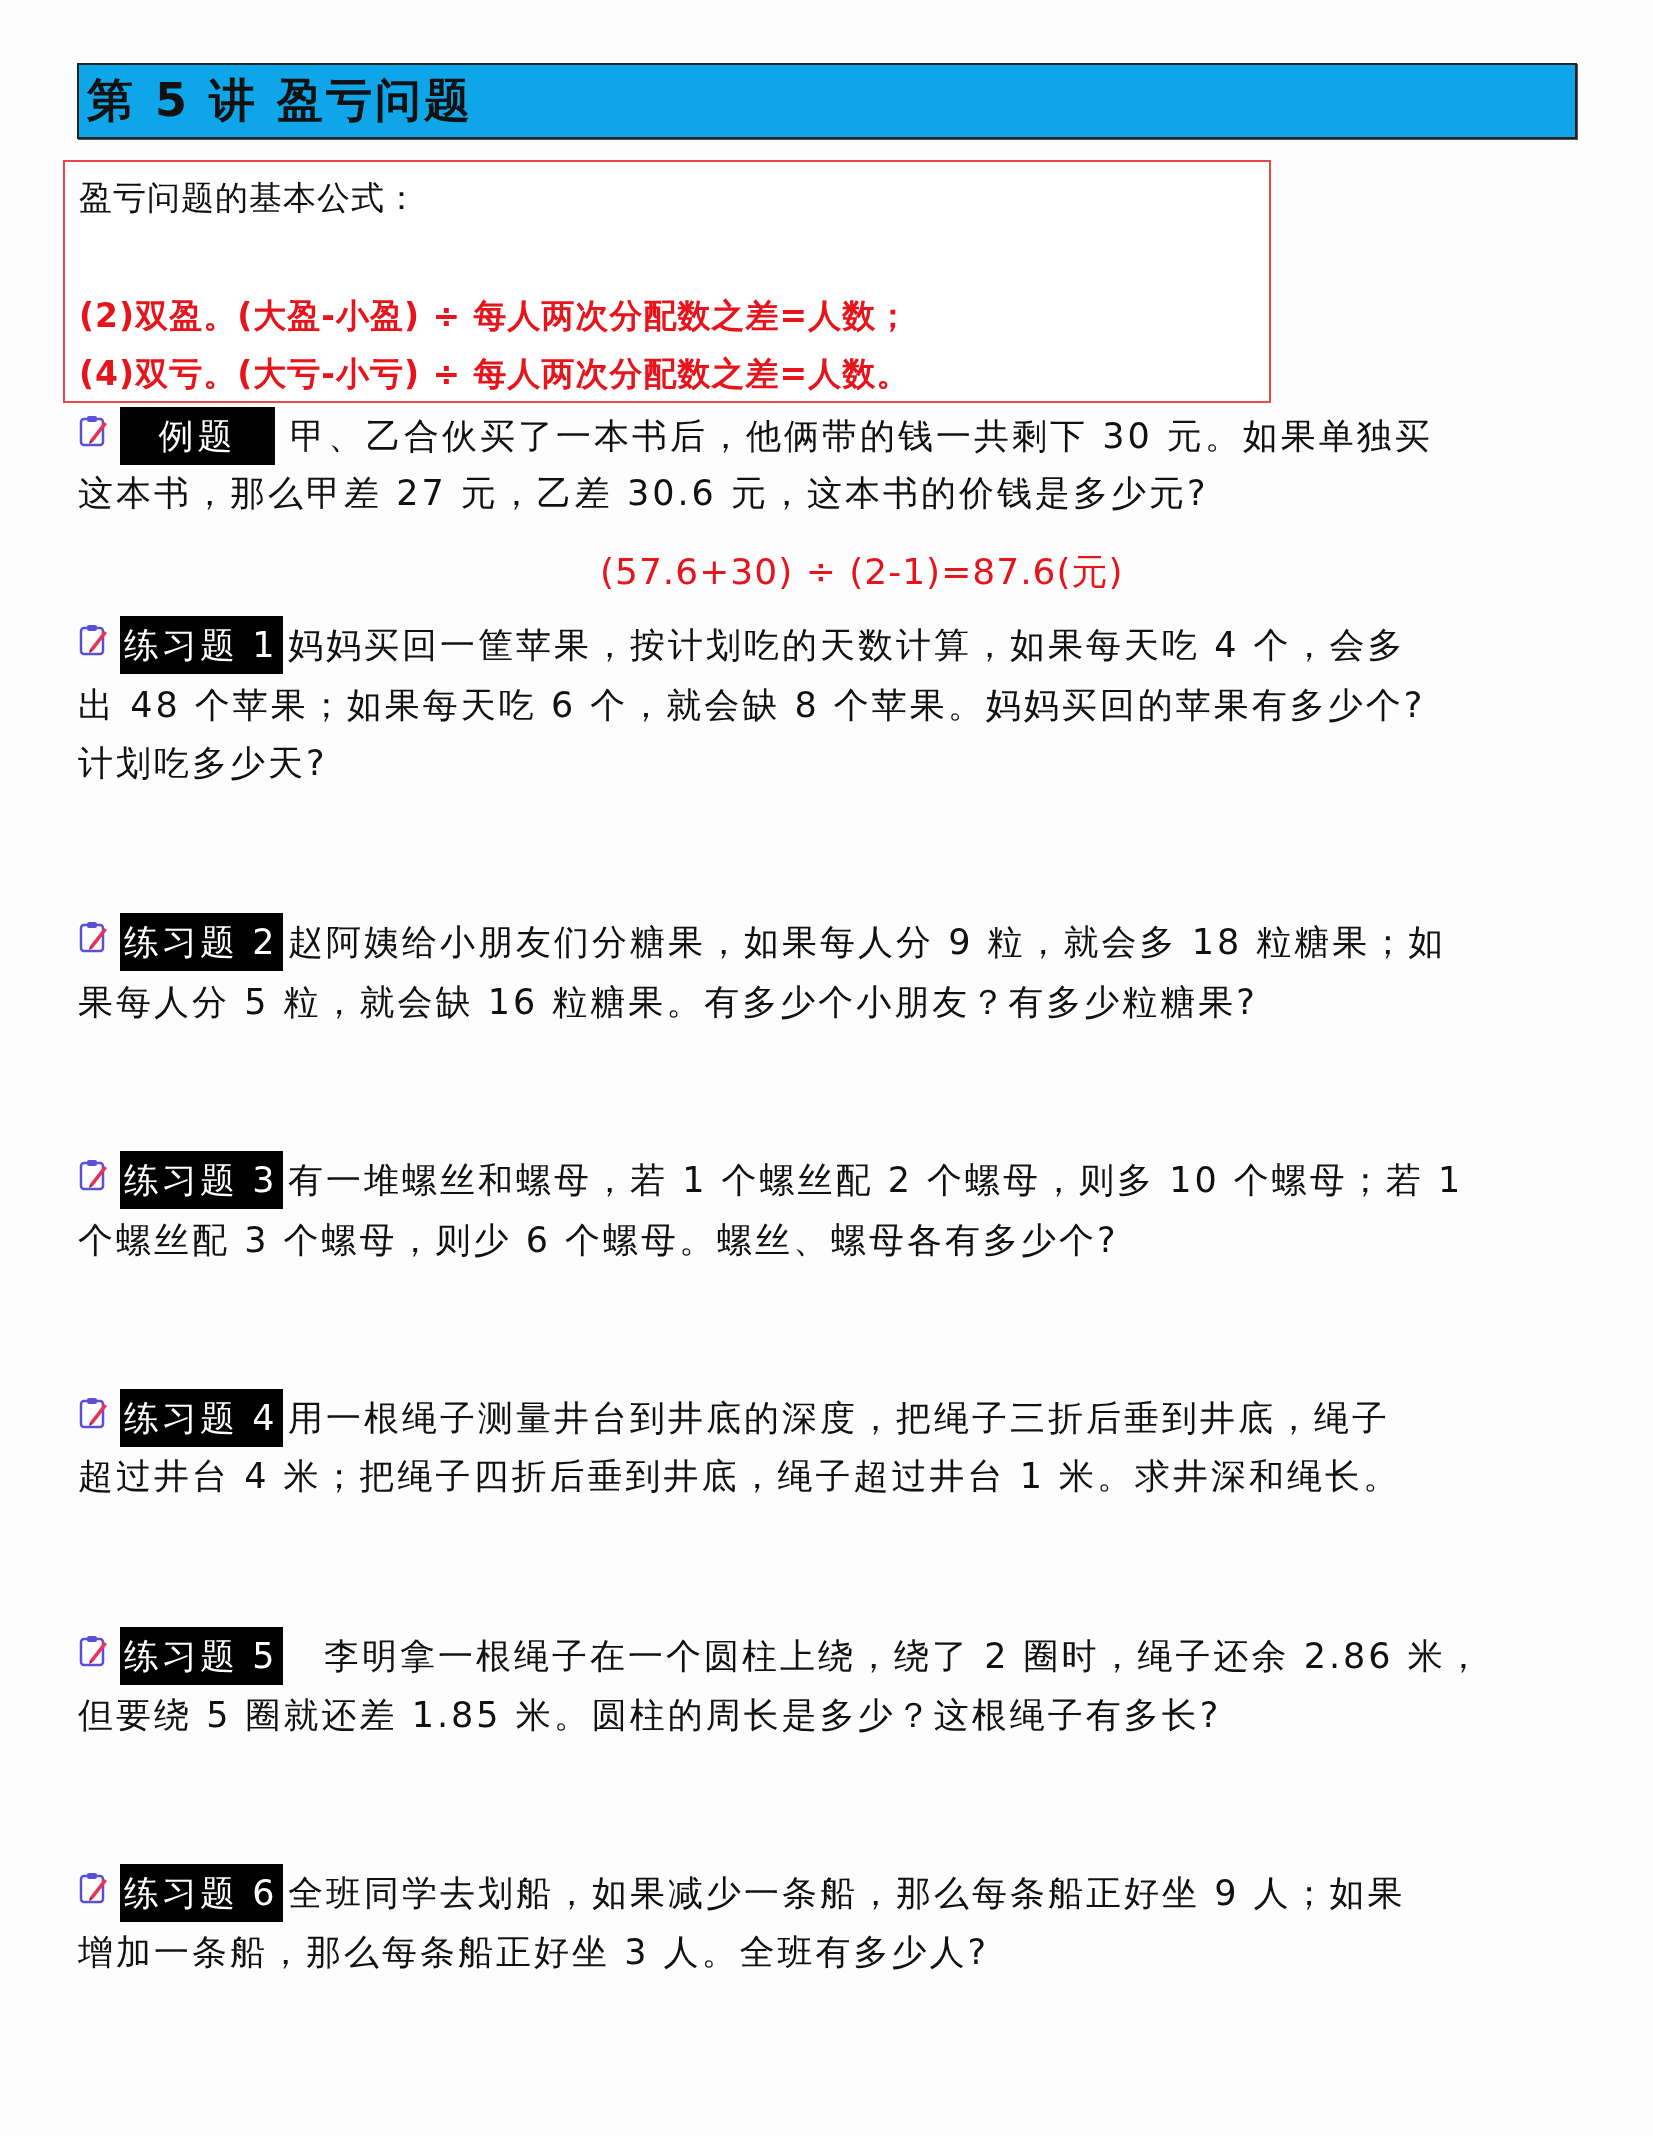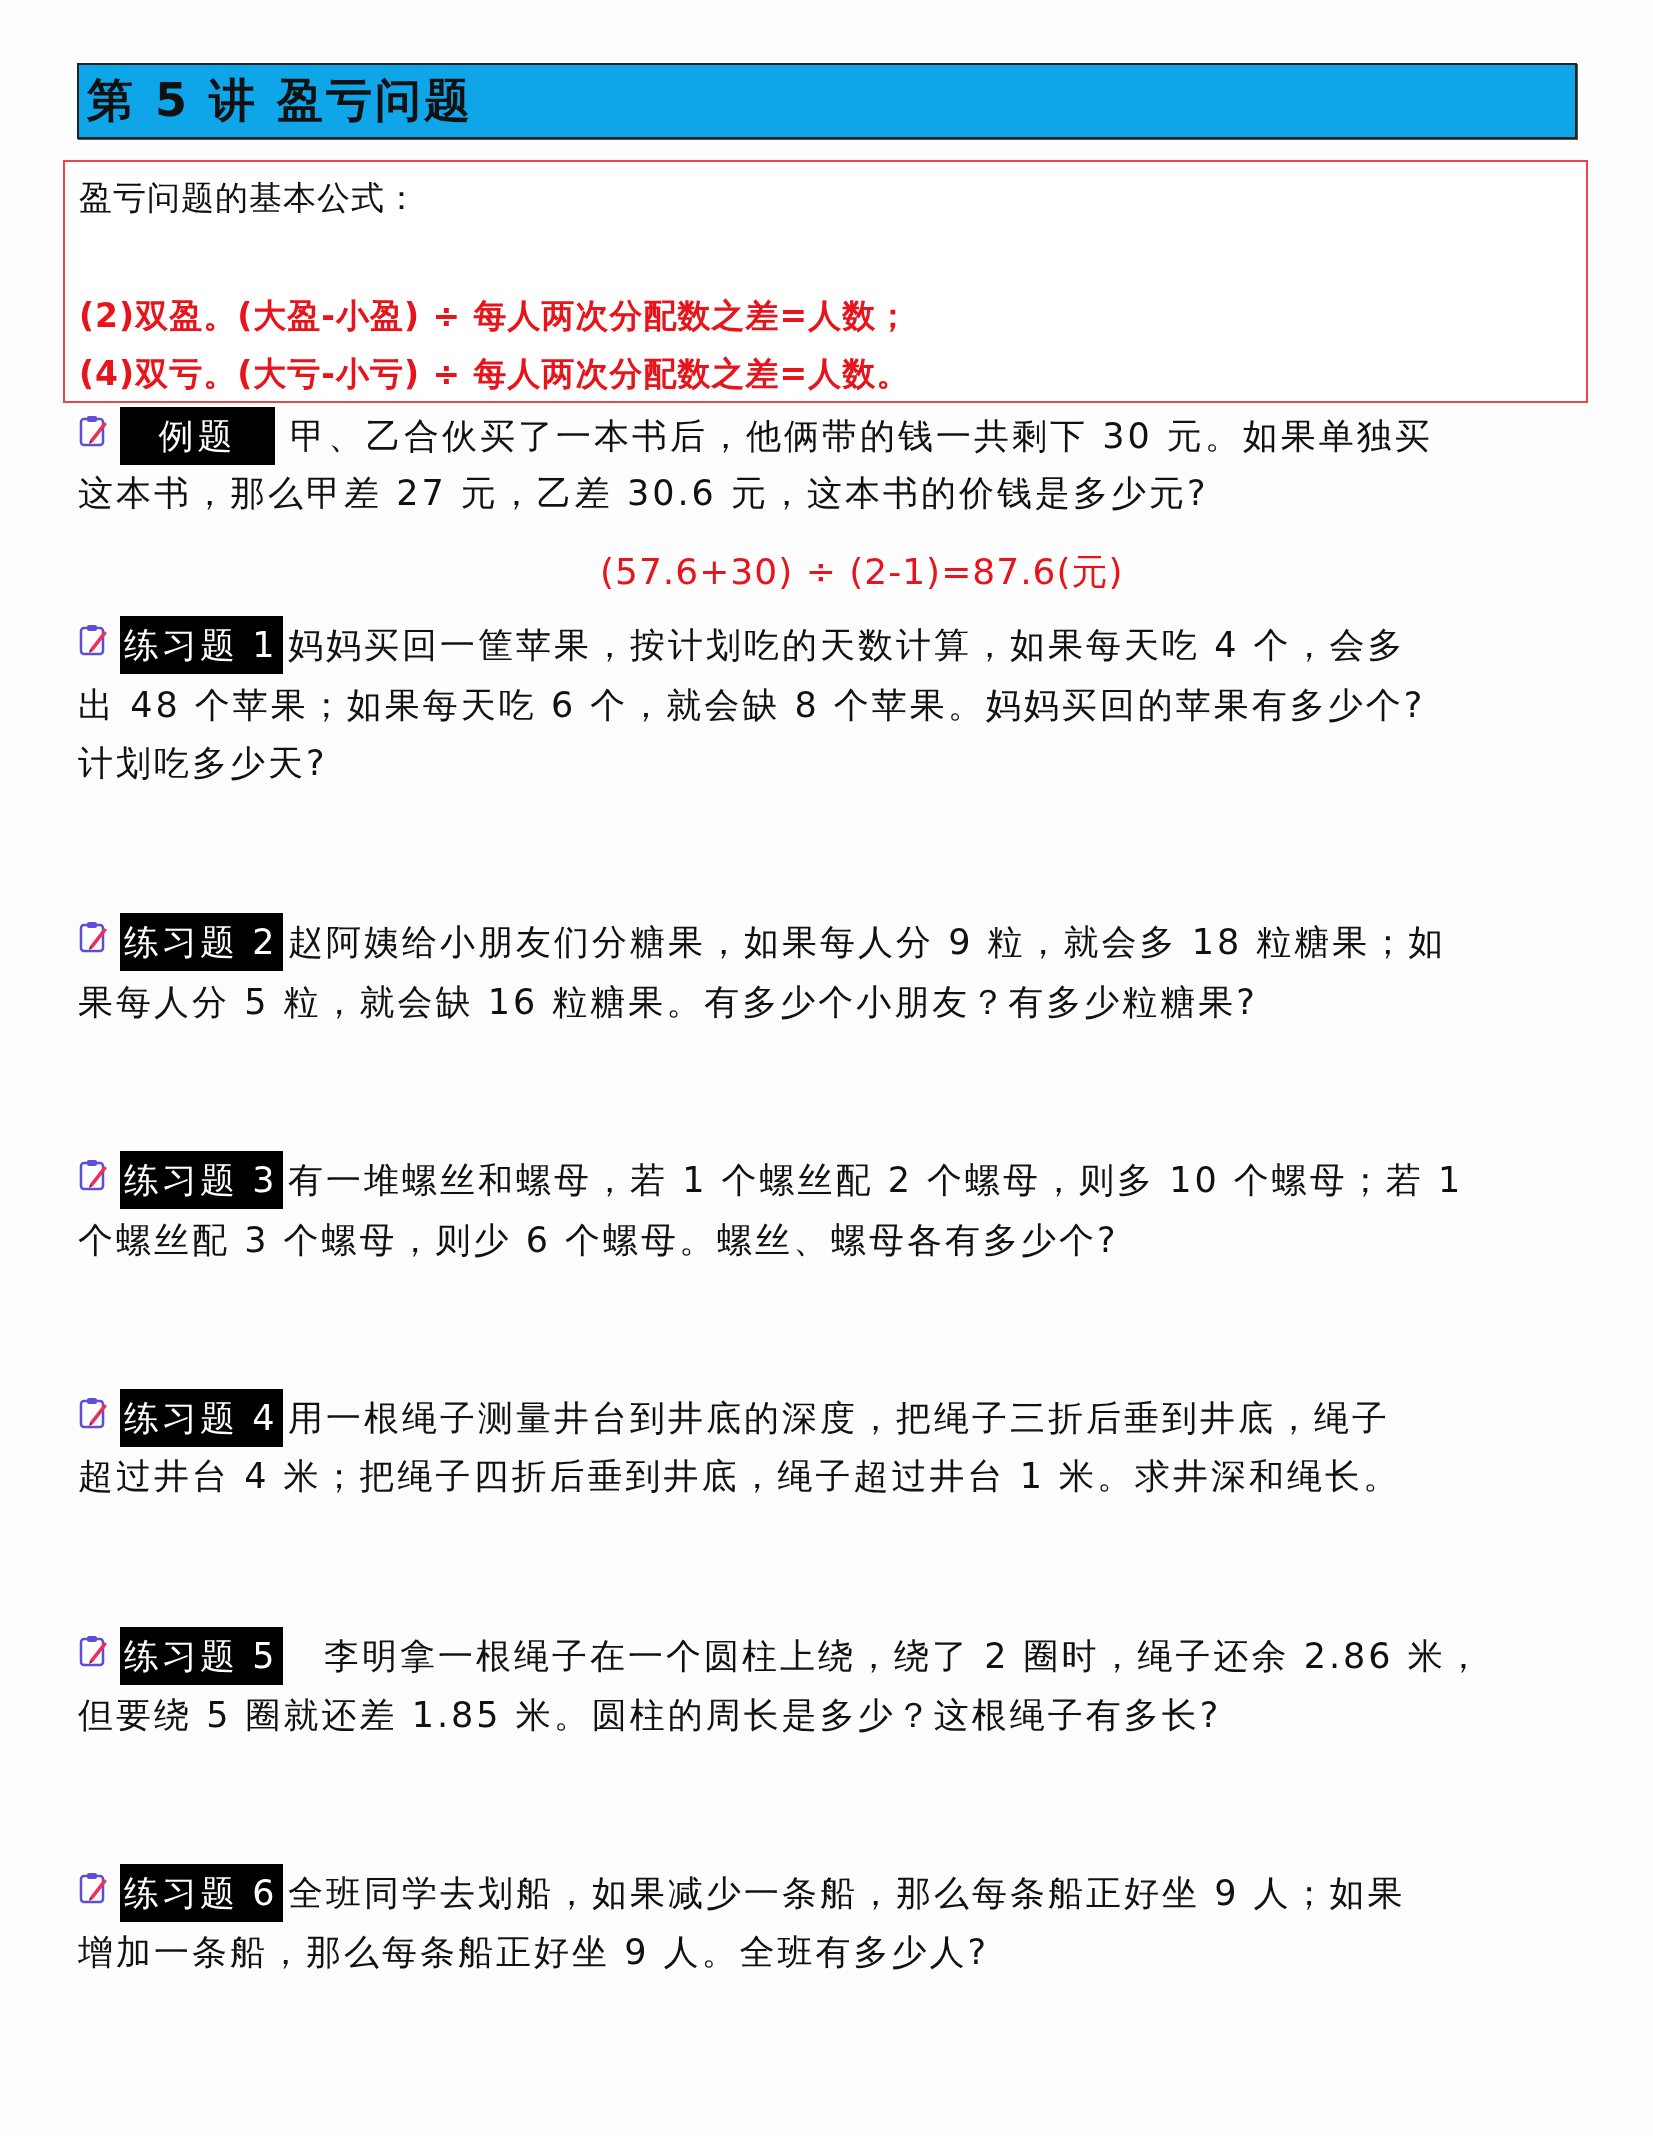--- a/index.html
+++ b/index.html
@@ -10,21 +10,21 @@
     color:#111;
   }
   .title-bar {
     position:absolute; left:77px; top:63px; width:1500px; height:76px;
     background:#0ea5e9; border:2px solid #222; box-sizing:border-box;
     box-shadow:1px 1px 0 #555;
     display:flex; align-items:center; padding-left:8px;
     font-size:46px; font-weight:bold; letter-spacing:3px; color:#111;
   }
   .formula-box {
-    position:absolute; left:63px; top:160px; width:1525px; height:243px;
+    position:absolute; left:63px; top:160px; width:1208px; height:243px;
     border:2px solid #e8474b; box-sizing:border-box; background:#fff;
   }
   .formula-box .fline {
     position:absolute; left:14px; font-size:33px; white-space:nowrap; letter-spacing:1px;
   }
   .fline.heading { top:14px; color:#111; }
   .fline.red { color:#e8141b; font-weight:bold; }
   .fline.r1 { top:72px; }
   .fline.r2 { top:132px; }
   .fline.r3 { top:190px; }
@@ -128,14 +128,14 @@
   <div class="pline first" style="top:-25px;margin-left:36px;">李明拿一根绳子在一个圆柱上绕，绕了 2 圈时，绳子还余 2.86 米，</div>
   <div class="pline" style="top:34px;">但要绕 5 圈就还差 1.85 米。圆柱的周长是多少？这根绳子有多长?</div>
 </div>
 
 <div class="problem practice" style="top:1893px;">
   <svg class="note-icon">
       <use href="#note-sym"></use>
     </svg>
   <div class="badge">练习题 6</div>
   <div class="pline first" style="top:-25px;">全班同学去划船，如果减少一条船，那么每条船正好坐 9 人；如果</div>
-  <div class="pline" style="top:34px;">增加一条船，那么每条船正好坐 9 人。全班有多少人?</div>
+  <div class="pline" style="top:34px;">增加一条船，那么每条船正好坐 3 人。全班有多少人?</div>
 </div>
 
 </body></html>

